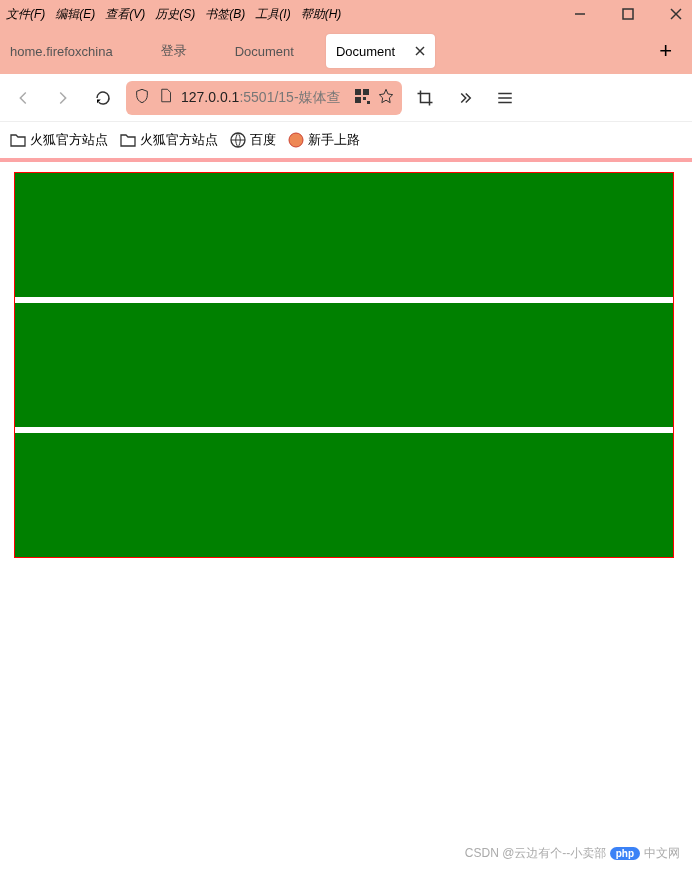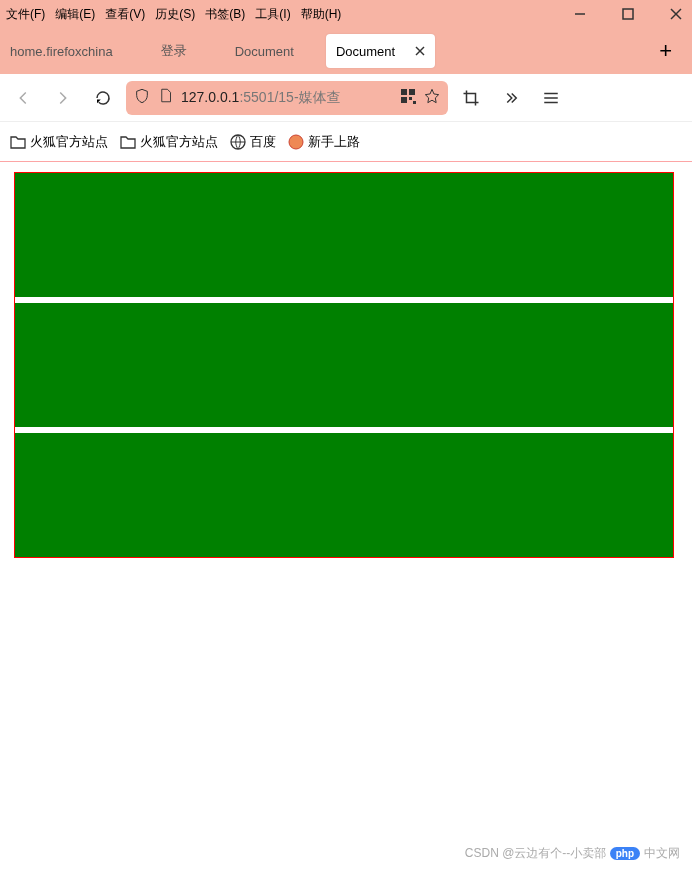--- a/index.html
+++ b/index.html
@@ -1,36 +1,36 @@
 <!DOCTYPE html>
 <html><head>
   <meta charset="utf-8">
   <style>
     * { margin: 0; padding: 0; box-sizing: border-box; font-family: "Microsoft YaHei", sans-serif; }
     body { width: 692px; height: 890px; background: #fff; overflow: hidden; position: relative; }
 
-    .menubar { background: #f7b4a4; height: 28px; display: flex; align-items: center; padding: 0 6px; gap: 10px; font-size: 12px; }
+    .menubar { background: #f7b4a4; height: 28px; display: flex; align-items: center; padding: 0 6px; gap: 10px; font-size: 12px; font-style: italic; }
     .menubar .mi { cursor: pointer; }
     .winctl { position: absolute; right: 4px; top: 2px; display: flex; gap: 24px; }
     .winctl div { width: 24px; height: 24px; display: flex; align-items: center; justify-content: center; cursor: pointer; }
 
     .tabbar { background: #f7b4a4; height: 46px; display: flex; align-items: center; padding-left: 10px; position: relative; }
     .tab-muted { color: #555; font-size: 13px; margin-right: 48px; }
     .tab-active { background: #fff; height: 34px; border-radius: 4px; display: flex; align-items: center; padding: 0 10px; gap: 20px; font-size: 13px; box-shadow: 0 0 2px rgba(0,0,0,0.1); }
     .tab-active .x { cursor: pointer; }
     .newtab { position: absolute; right: 20px; font-size: 22px; cursor: pointer; }
 
     .navbar { background: #fff; height: 48px; display: flex; align-items: center; padding: 0 6px; gap: 6px; border-bottom: 1px solid #eee; }
     .ic { width: 34px; height: 34px; display: flex; align-items: center; justify-content: center; cursor: pointer; border-radius: 4px; }
-    .urlbar { flex: 0 0 auto; width: 322px; height: 34px; background: #f7b4a4; border-radius: 6px; display: flex; align-items: center; padding: 0 8px; gap: 8px; }
+    .urlbar { flex: 0 0 auto; width: 276px; height: 34px; background: #f7b4a4; border-radius: 6px; display: flex; align-items: center; padding: 0 8px; gap: 8px; }
     .url-txt { font-size: 14px; color: #222; }
     .url-txt .dim { color: #777; }
     .urlbar .r { margin-left: auto; display: flex; gap: 8px; }
 
-    .bookbar { height: 40px; display: flex; align-items: center; padding: 0 10px; gap: 12px; font-size: 13px; border-bottom: 1px solid #fca5a5; }
+    .bookbar { height: 40px; display: flex; align-items: center; padding: 0 10px; gap: 12px; font-size: 13px; border-bottom: 4px solid #fca5a5; }
     .bm { display: flex; align-items: center; gap: 4px; cursor: pointer; }
     .bookbar .r { margin-left: auto; display: flex; align-items: center; gap: 10px; }
 
     .content { padding: 10px 14px; }
     .wrap { border: 1px solid red; width: 660px; display: flex; flex-direction: column; gap: 6px; }
     .box { background: green; height: 124px; }
 
     .wm { position: absolute; bottom: 28px; right: 12px; font-size: 12px; color: #aaa; }
     .wm .logo { display: inline-flex; align-items: center; gap: 4px; }
     .wm .p { background: #3b82f6; color: #fff; padding: 1px 6px; border-radius: 8px; font-size: 10px; font-weight: bold; }

